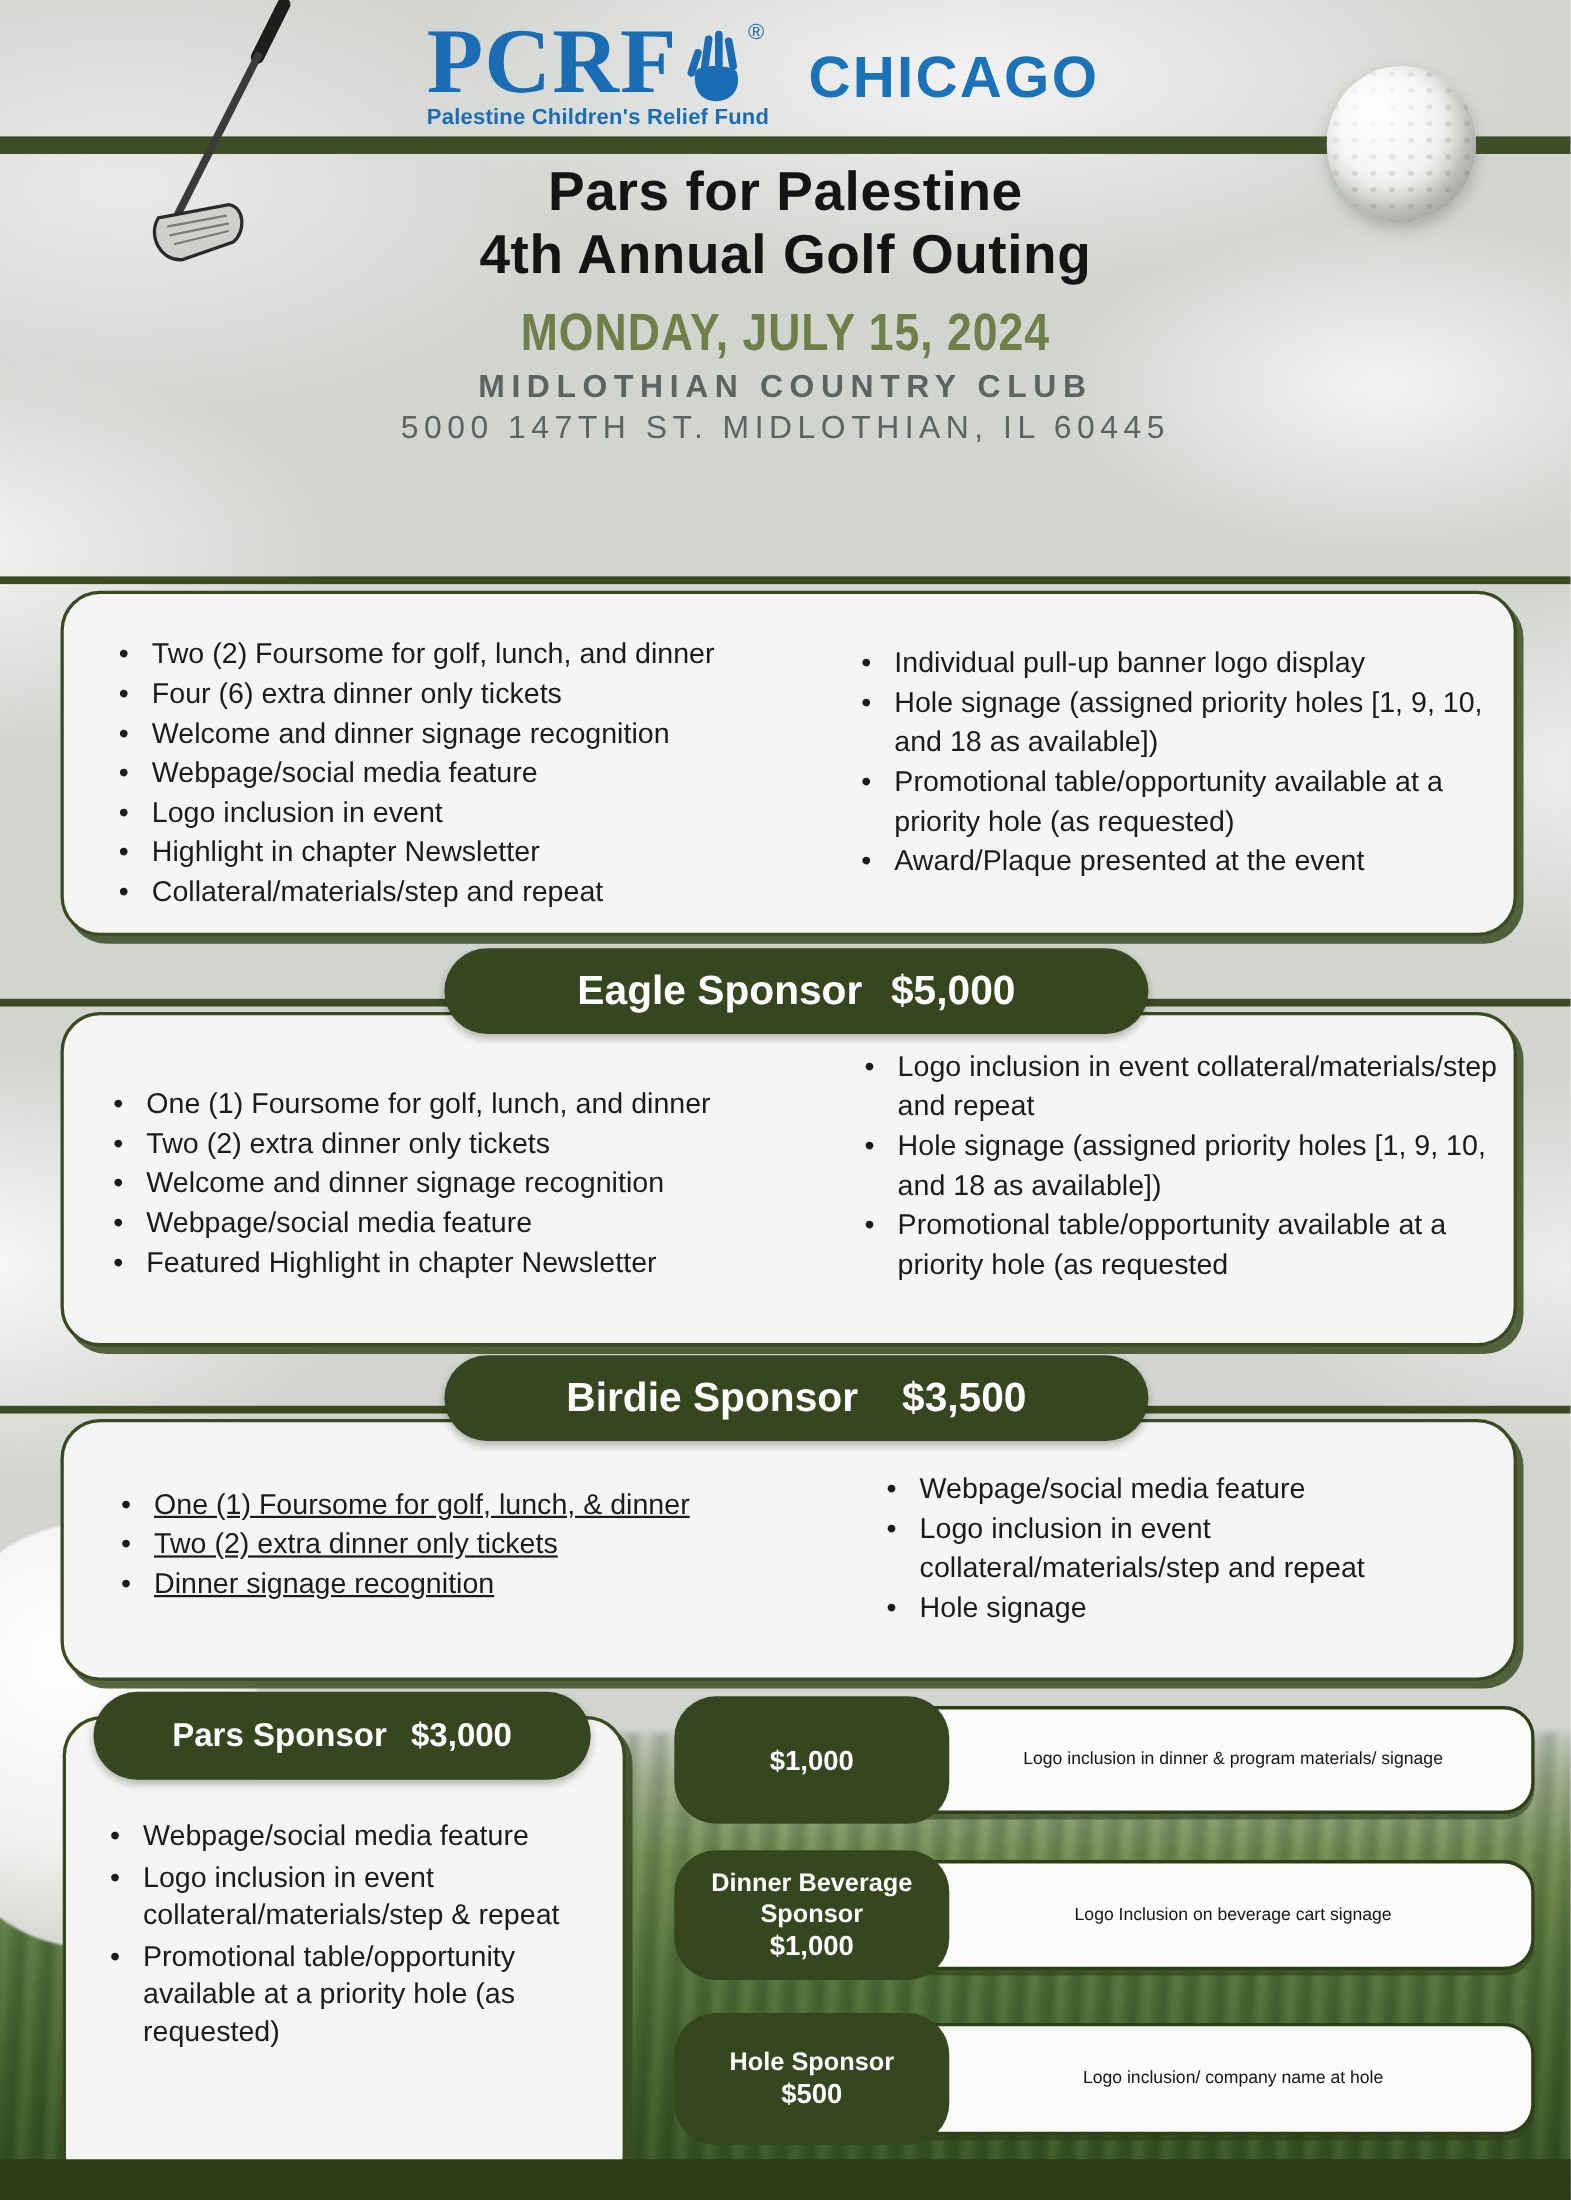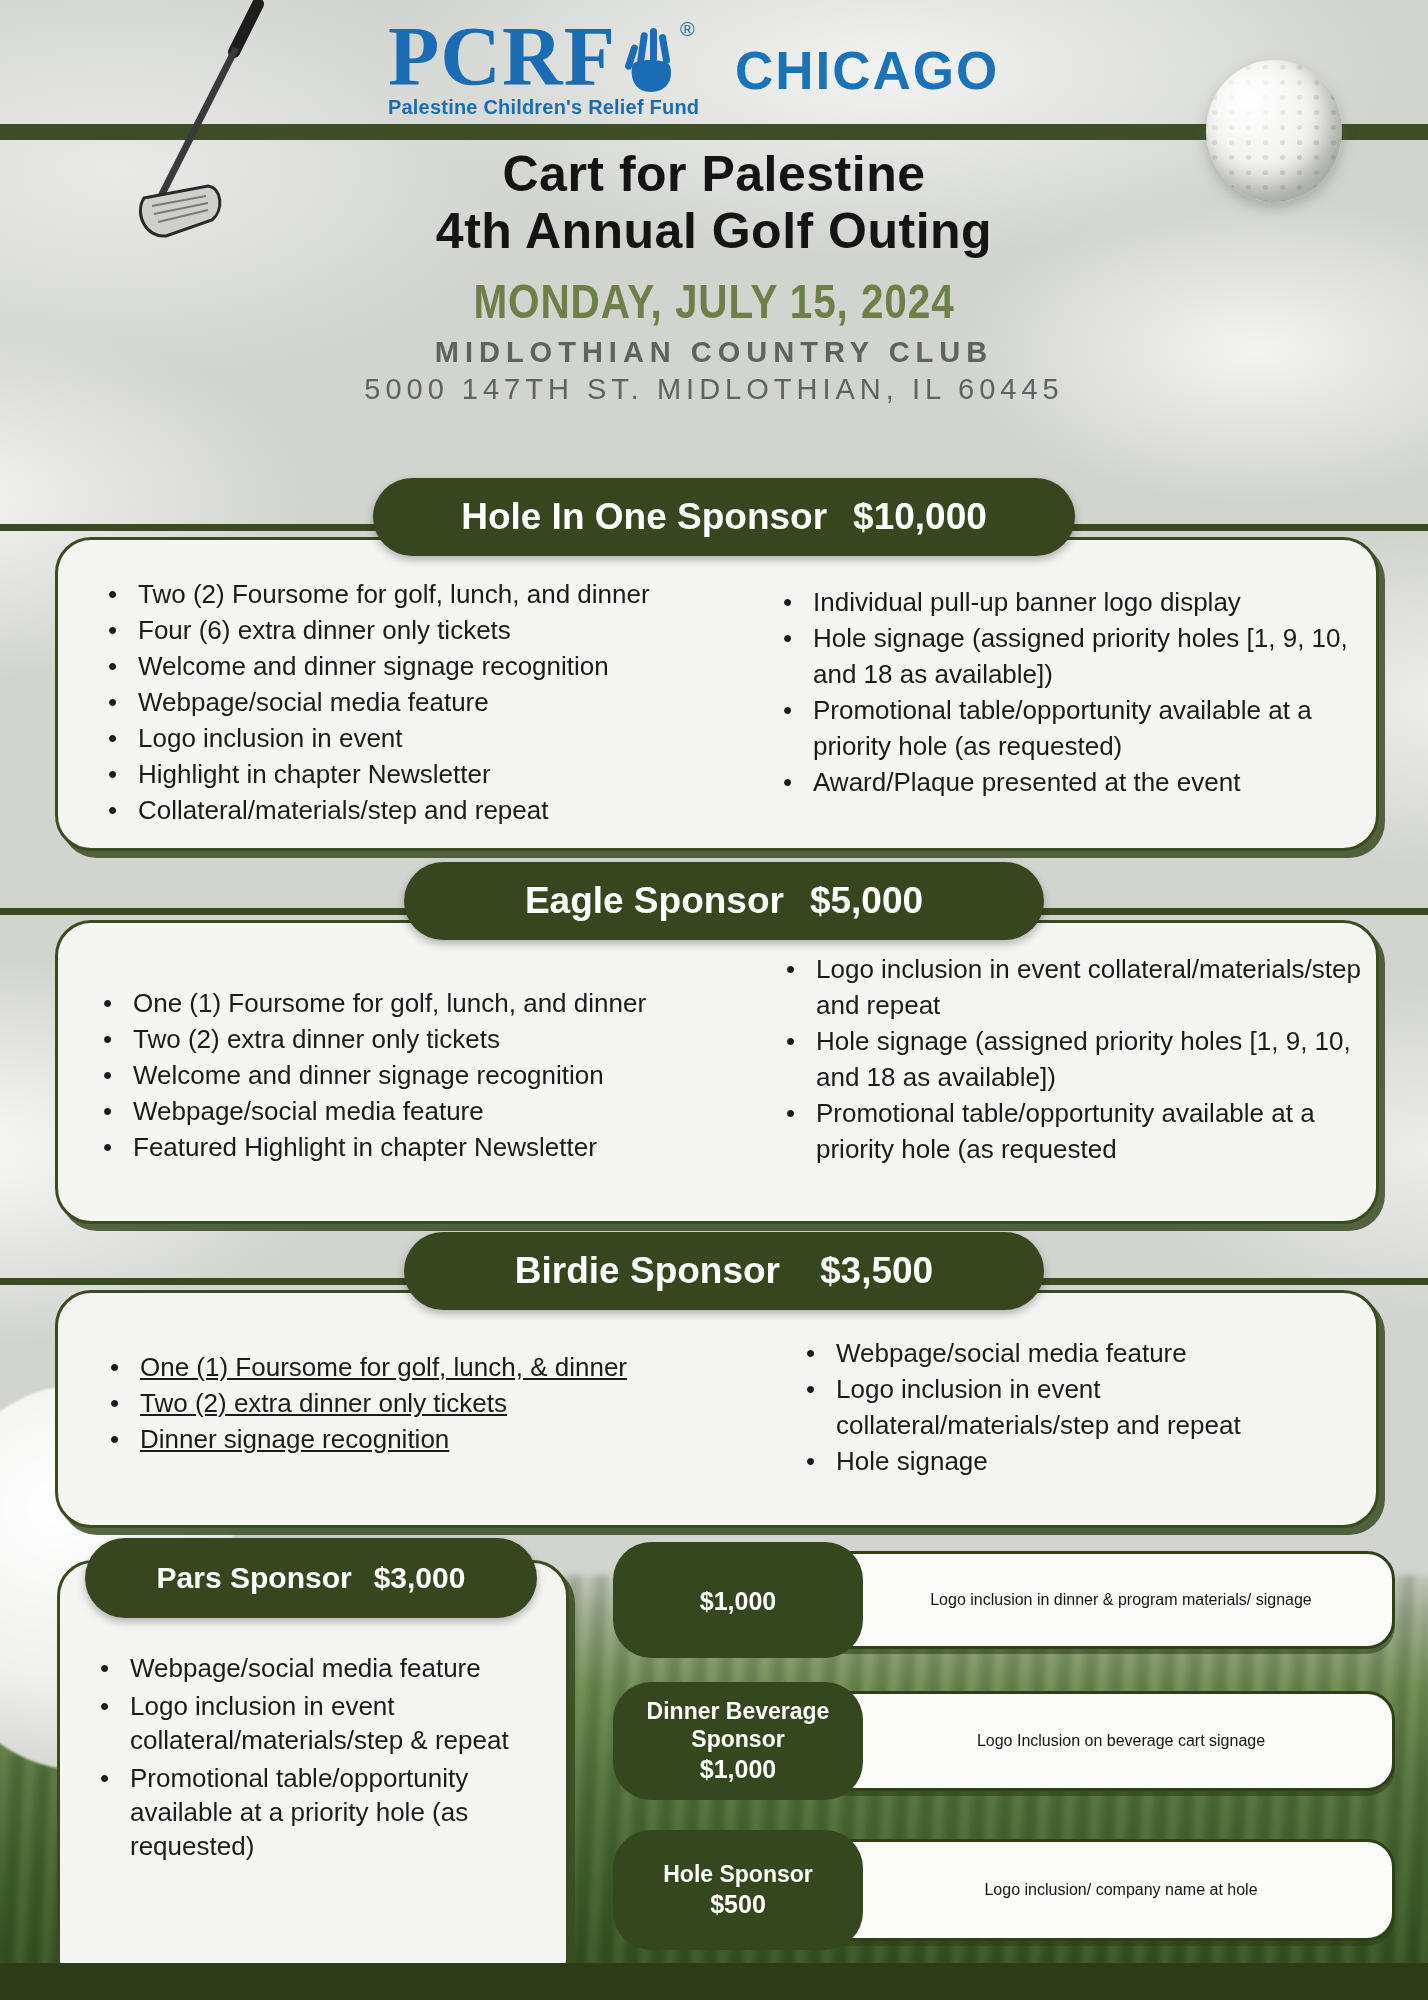--- a/index.html
+++ b/index.html
@@ -151,32 +151,28 @@
         <rect x="39" y="10" width="7" height="30" rx="3.5" transform="rotate(-10 42 25)"></rect>
         <path d="M10,42 C10,34 46,34 48,42 C52,56 44,68 29,68 C14,68 8,56 10,42 Z"></path>
       </svg>
       <span class="logo-reg">®</span>
     </div>
     <div class="logo-tagline">Palestine Children's Relief Fund</div>
   </div>
   <div class="chapter">CHICAGO</div>
 
   <div class="title-block">
-    <div class="title">Cart for Palestine</div>
+    <div class="title">Pars for Palestine</div>
     <div class="title">4th Annual Golf Outing</div>
     <div class="date">MONDAY, JULY 15, 2024</div>
     <div class="venue">MIDLOTHIAN COUNTRY CLUB</div>
     <div class="address">5000 147TH ST. MIDLOTHIAN, IL 60445</div>
   </div>
 
   <div class="pill-line" id="line1"></div>
-  <div class="pill" id="pill1">
-    <span>Hole In One Sponsor</span>
-    <span>$10,000</span>
-  </div>
   <div class="card" id="card1">
     <ul class="benefits col-left">
       <li>Two (2) Foursome for golf, lunch, and dinner</li>
       <li>Four (6) extra dinner only tickets</li>
       <li>Welcome and dinner signage recognition</li>
       <li>Webpage/social media feature</li>
       <li>Logo inclusion in event</li>
       <li>Highlight in chapter Newsletter</li>
       <li>Collateral/materials/step and repeat</li>
     </ul>

